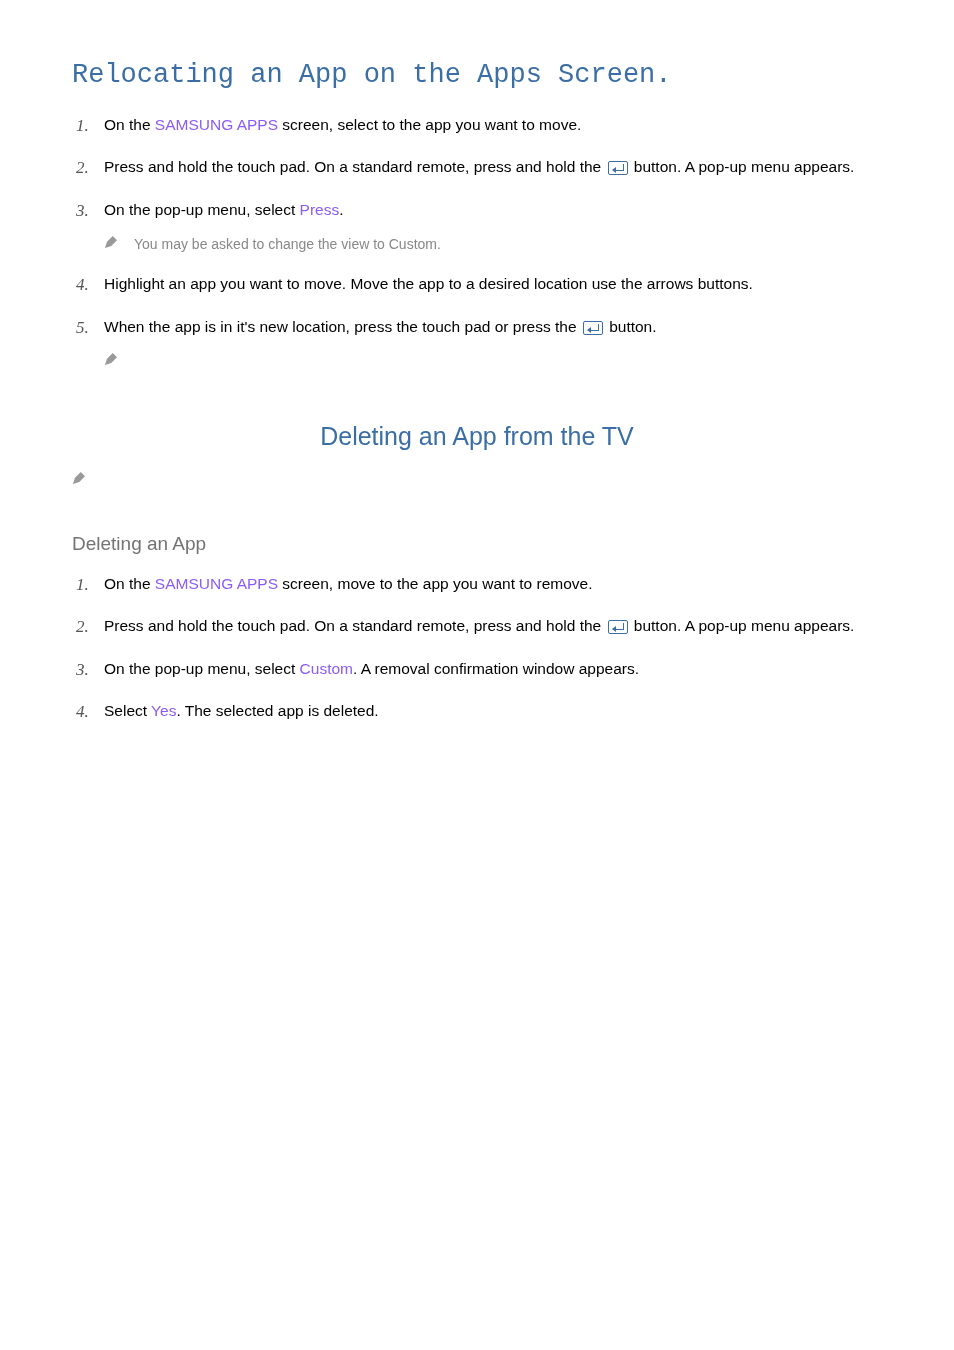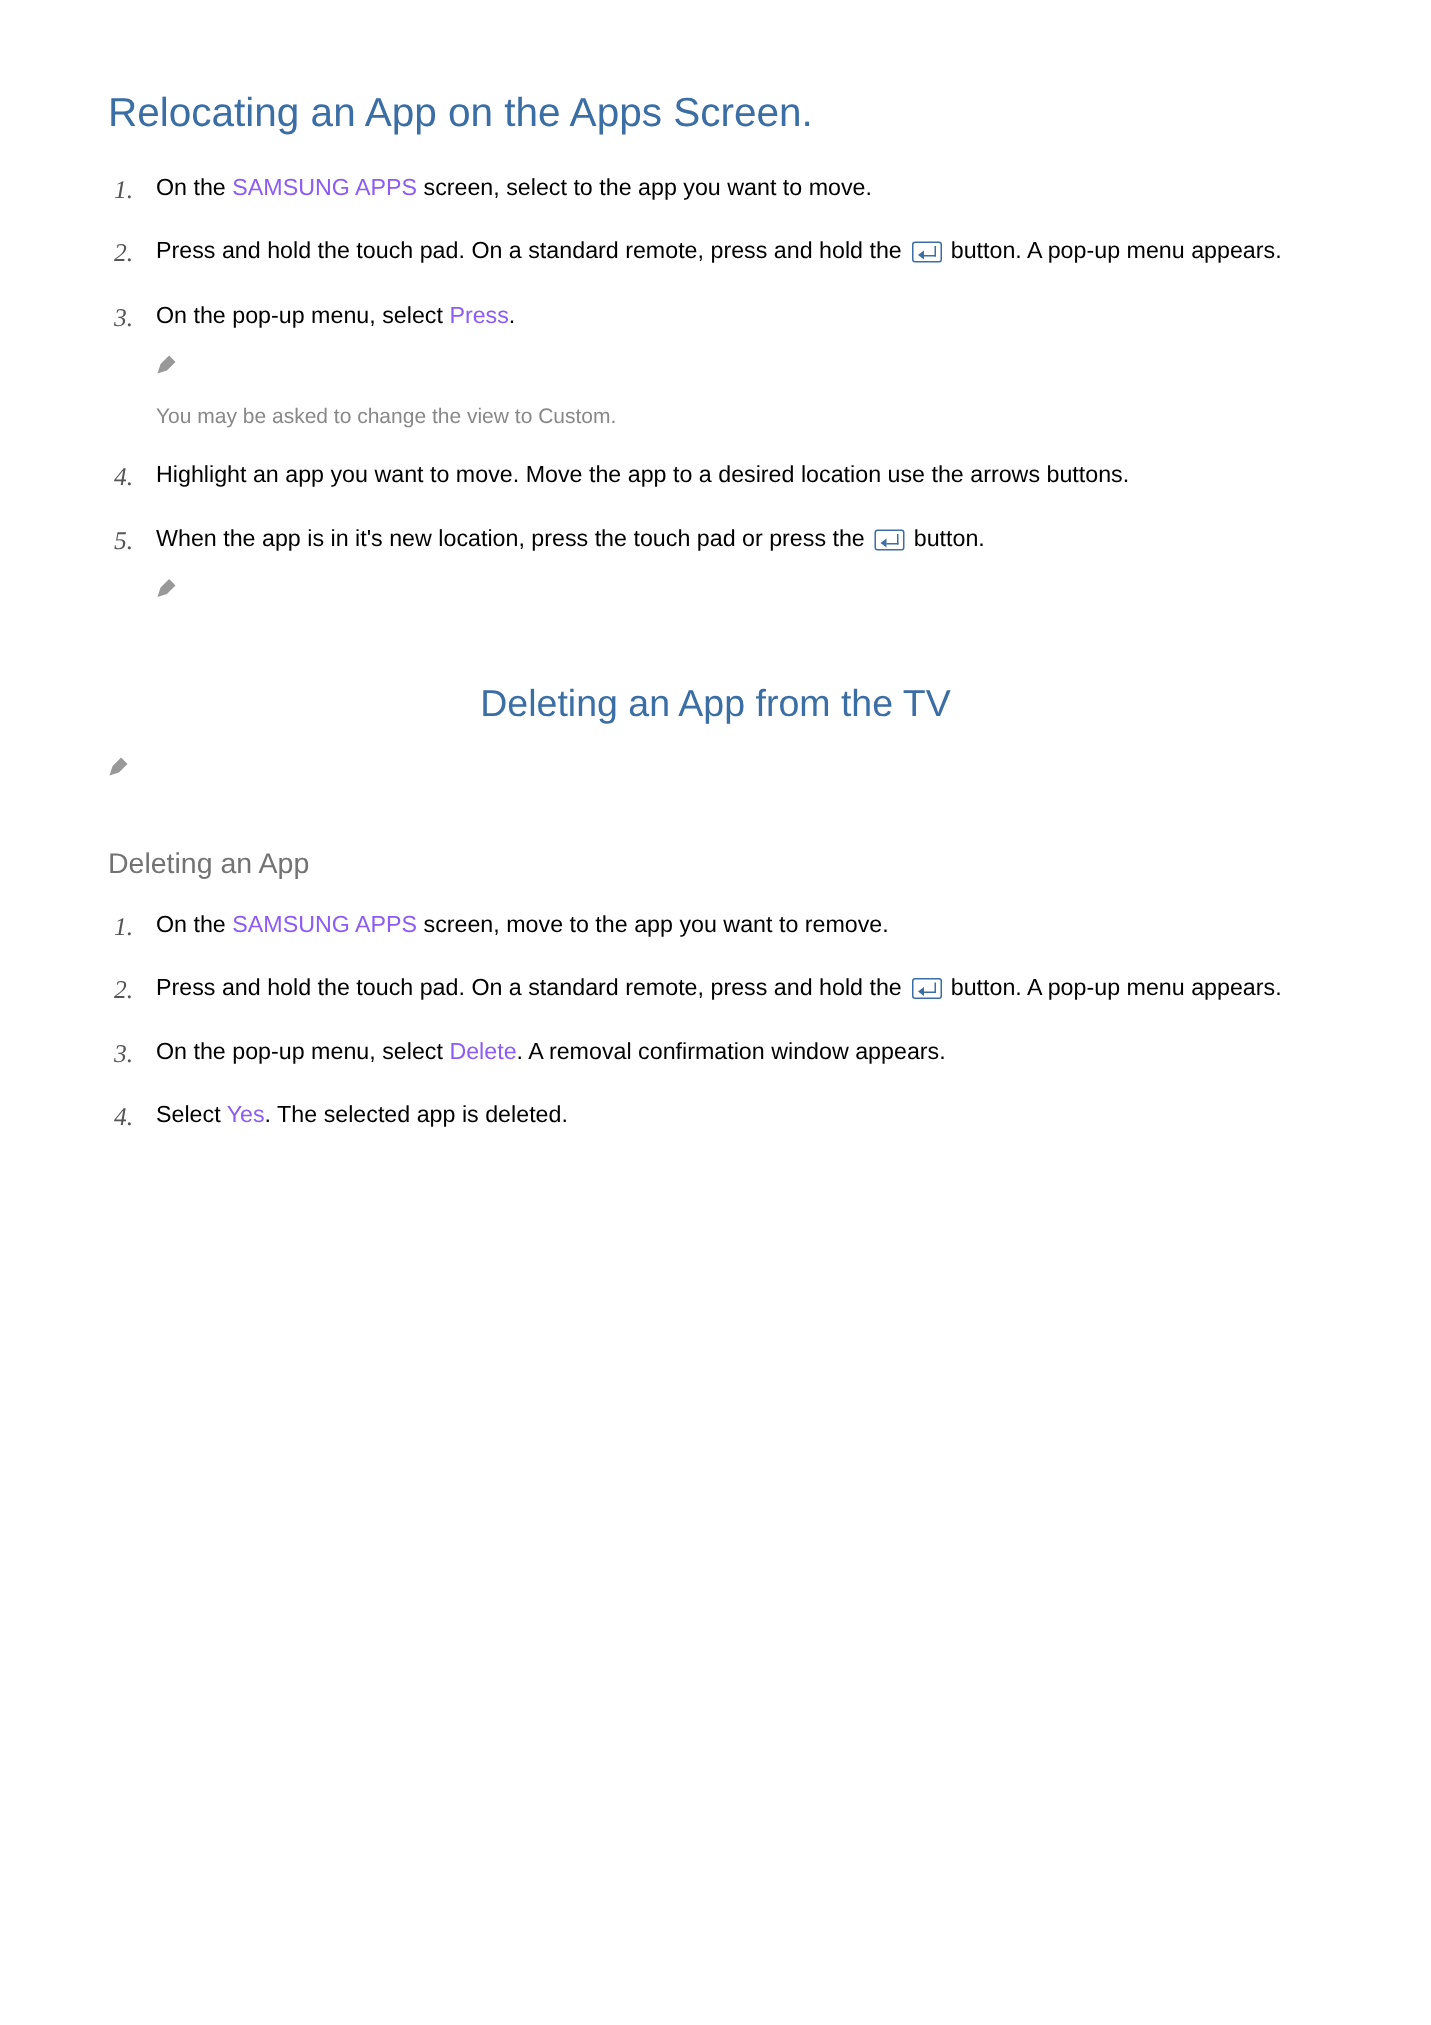--- a/index.html
+++ b/index.html
@@ -13,20 +13,21 @@
       background: #ffffff;
       font-family: Arial, Helvetica, sans-serif;
       padding: 60px 72px 60px 72px;
       color: #000;
     }
     .h1-title {
       font-size: 27px;
       color: #3a6ea5;
       font-weight: normal;
       margin-bottom: 22px;
+      font-family: Liberation Mono, monospace;
     }
     .h2-title {
       font-size: 25px;
       color: #3a6ea5;
       font-weight: normal;
       margin-top: 56px;
       margin-bottom: 18px;
       text-align: center;
     }
     .h3-title {
@@ -62,21 +63,20 @@
     .keyword {
       color: #8b5cf6;
     }
     .note {
       display: flex;
       align-items: flex-start;
       gap: 16px;
       margin-top: 10px;
       margin-bottom: 8px;
       padding-left: 0;
-      flex-direction: column;
     }
     .note-inner {
       padding-left: 0px;
     }
     .note .pencil {
       flex: 0 0 auto;
       width: 14px;
       height: 14px;
       margin-top: 2px;
     }
@@ -174,18 +174,18 @@
 <h3 class="h3-title">Deleting an App</h3>
 
 <ol class="numbered">
   <li>
     <span>On the </span><span class="keyword">SAMSUNG APPS</span><span> screen, move to the app you want to remove.</span>
   </li>
   <li>
     <span>Press and hold the touch pad. On a standard remote, press and hold the </span><span class="enter-icon"></span><span> button. A pop-up menu appears.</span>
   </li>
   <li>
-    <span>On the pop-up menu, select </span><span class="keyword">Delete</span><span>. A removal confirmation window appears.</span>
+    <span>On the pop-up menu, select </span><span class="keyword">Custom</span><span>. A removal confirmation window appears.</span>
   </li>
   <li>
     <span>Select </span><span class="keyword">Yes</span><span>. The selected app is deleted.</span>
   </li>
 </ol>
 
 </body></html>

